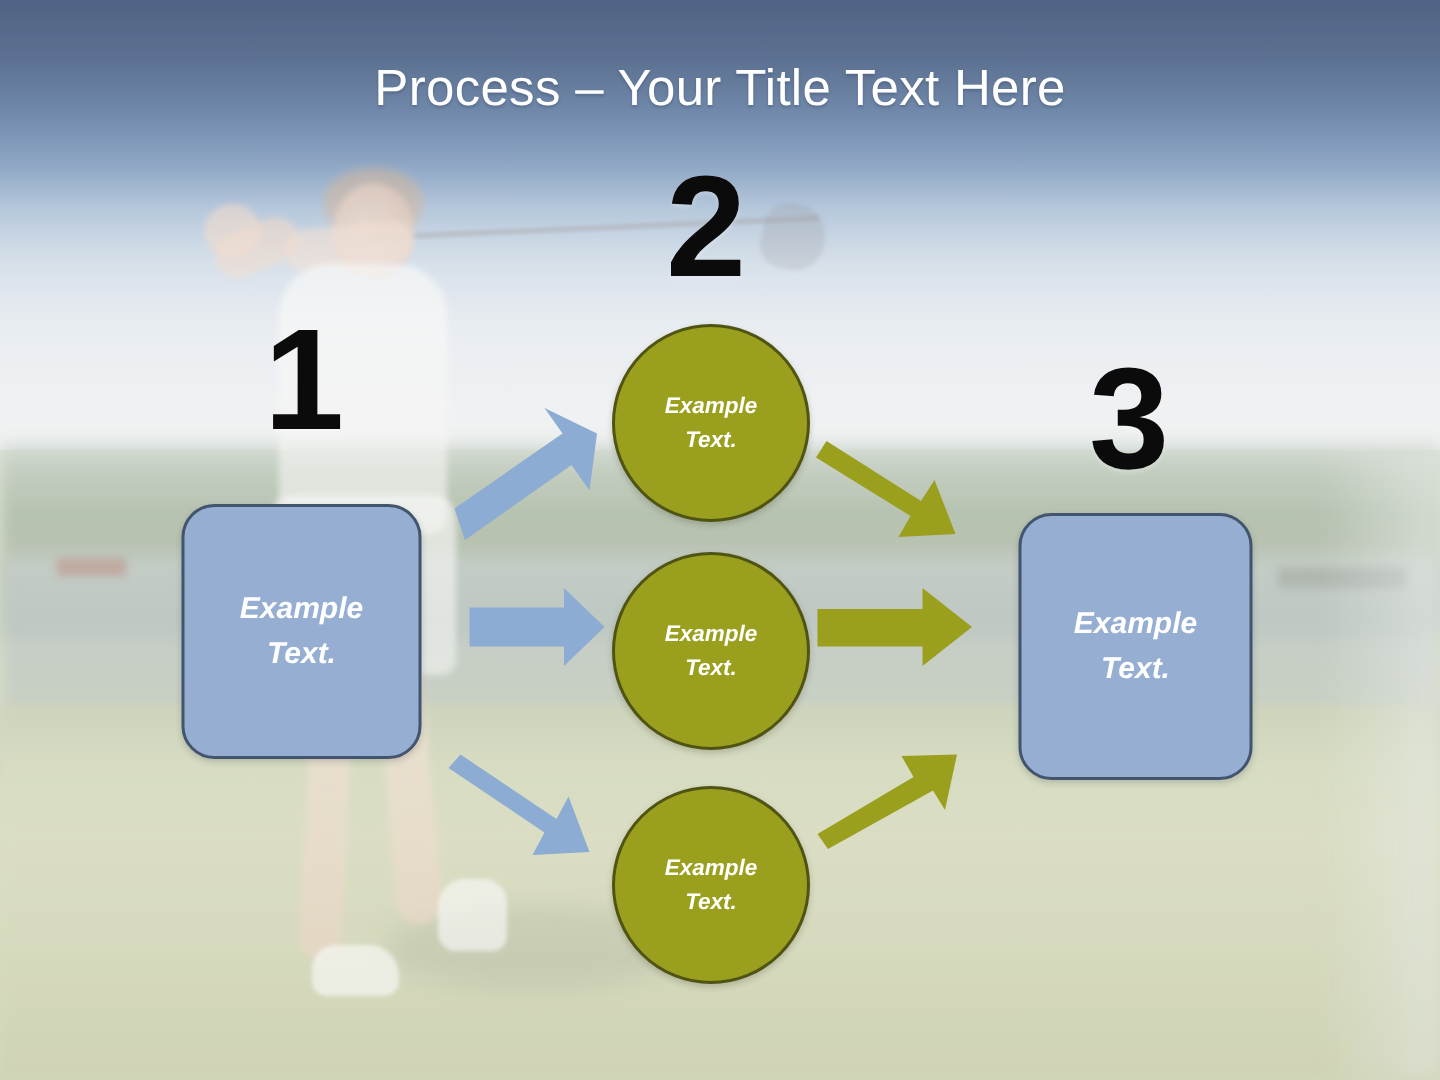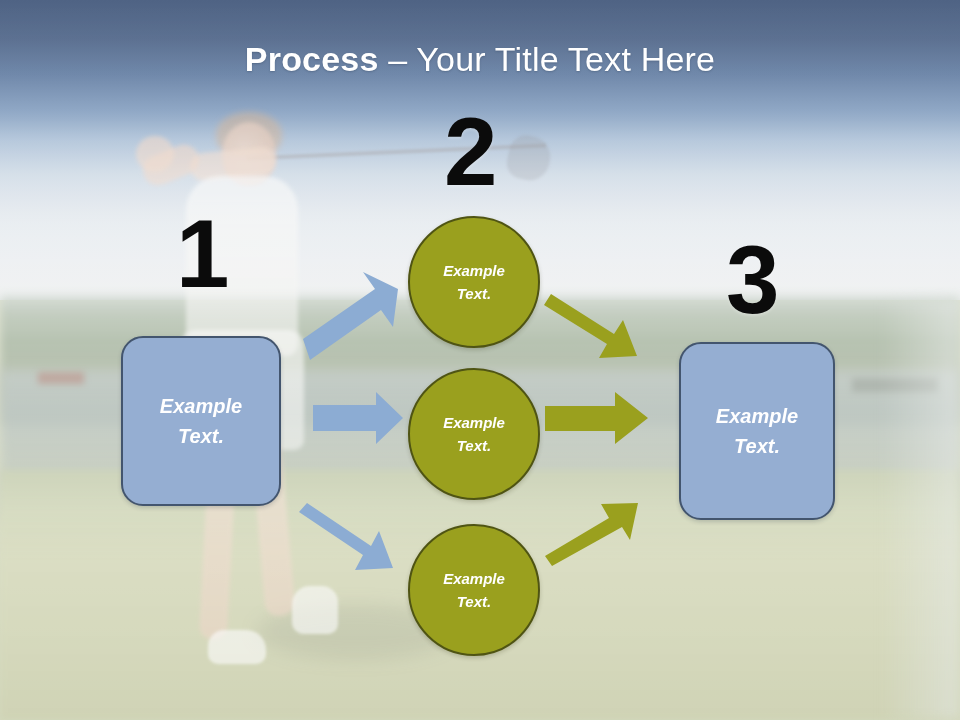--- a/index.html
+++ b/index.html
@@ -215,21 +215,21 @@
     justify-content: center;
   }
   .title {
     font-size: 34px;
     color: #ffffff;
     letter-spacing: 0.2px;
     white-space: nowrap;
     font-weight: 400;
     text-shadow: 0 1px 2px rgba(40,55,80,0.30);
   }
-  .title .strong { font-weight: 700; }
+  .title .strong { font-weight: 400; }
 
   
   .step-num {
     position: absolute;
     color: #0b0b0b;
     font-weight: 700;
     font-size: 96px;
     line-height: 1;
     text-shadow: 0 2px 3px rgba(255,255,255,0.25);
   }

